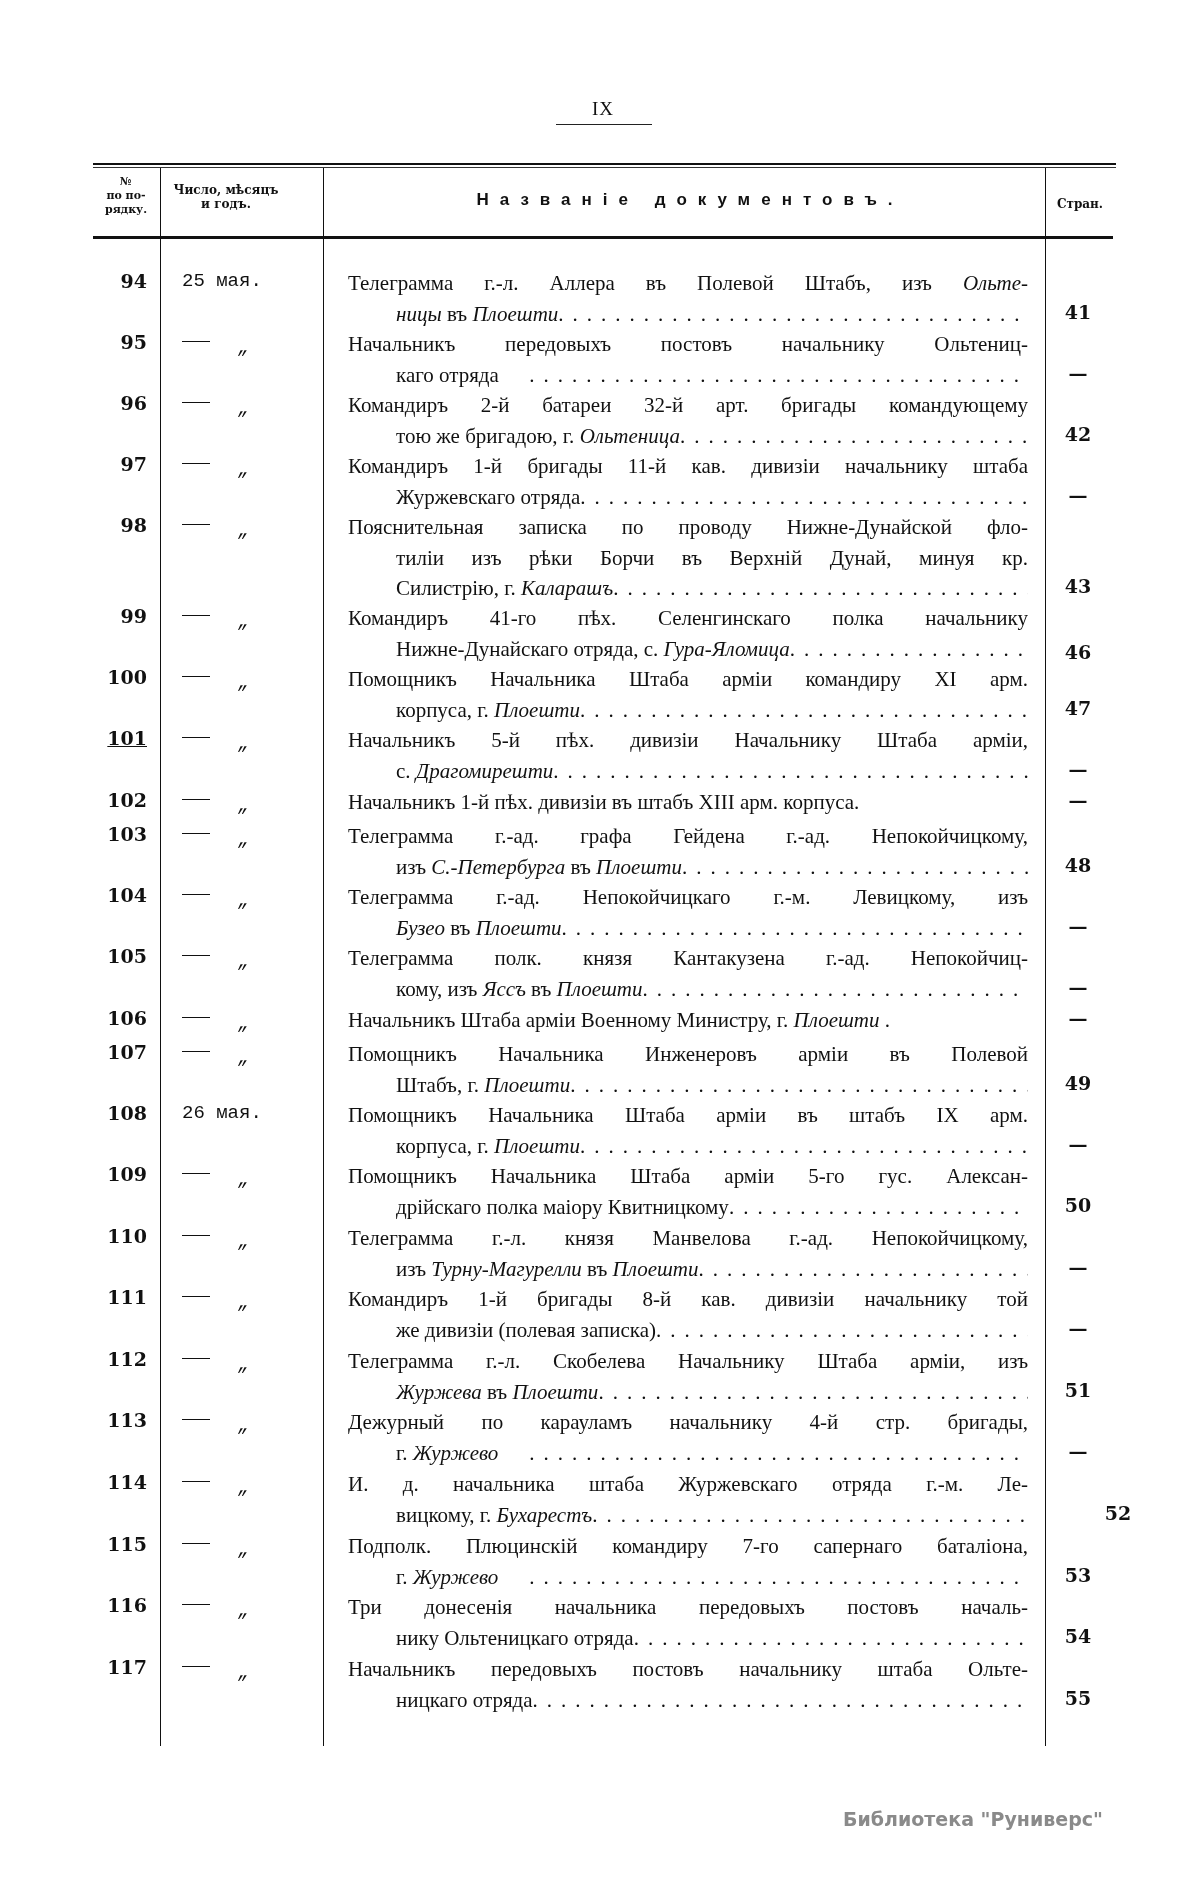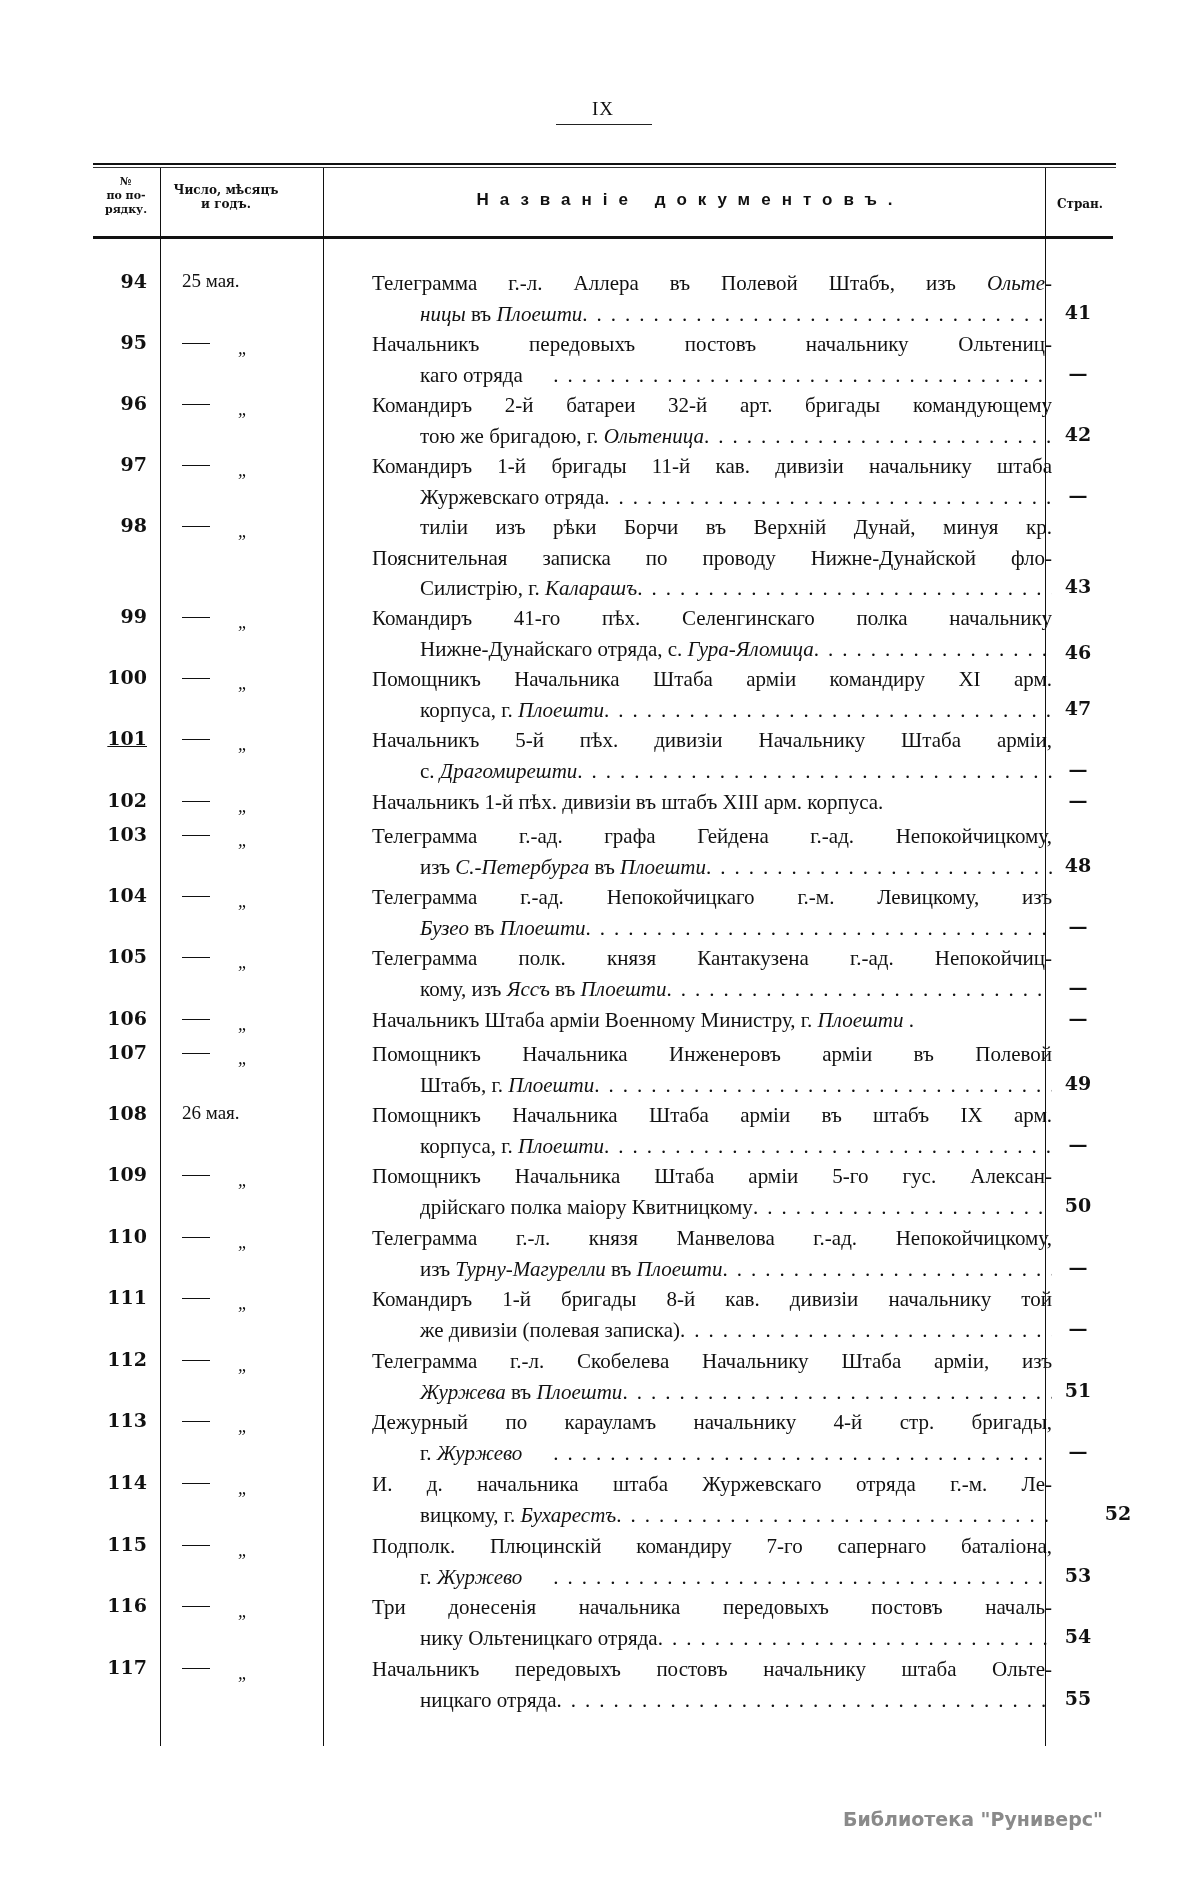--- a/index.html
+++ b/index.html
@@ -14,25 +14,25 @@
   .rule-head { position:absolute; left:93px; top:236px; width:1020px; height:3px; background:#111; }
   .vline { position:absolute; width:1px; background:#111; }
   .hdr { position:absolute; text-align:center; font-family:"DejaVu Serif",serif; font-size:11.5px;
          line-height:14px; font-weight:bold; }
   .hdr-title { position:absolute; left:330px; top:190px; width:720px; text-align:center;
                font-family:"Liberation Sans",sans-serif; font-weight:bold; font-size:17px;
                letter-spacing:11px; }
   .row { position:absolute; left:0; width:1200px; }
   .num { position:absolute; left:95px; width:52px; text-align:right; font-size:19px;
          font-weight:bold; font-family:"DejaVu Serif",serif; }
-  .date { position:absolute; left:182px; width:130px; font-size:19px; }
+  .date { position:absolute; left:182px; width:130px; font-size:19px;font-family:Liberation Mono, monospace; }
   .date .dash { display:inline-block; width:28px; height:0; border-top:1.5px solid #111;
                 vertical-align:middle; margin-right:28px; }
   .date .ditto { font-style:italic; font-size:18px; position:relative; top:6px; }
-  .desc { position:absolute; left:348px; width:680px; font-size:21px; line-height:30.5px;margin-left:24px; }
+  .desc { position:absolute; left:348px; width:680px; font-size:21px; line-height:30.5px; }
   .desc .line { display:block; white-space:nowrap; text-align:justify; text-align-last:justify; }
   .desc .cont { padding-left:48px; }
   .desc .last { display:flex; }
   .desc .last .txt { white-space:nowrap; }
   .desc .last .leader { flex:1; text-align:right; letter-spacing:9px; overflow:hidden; white-space:nowrap; }
   .desc i { font-style:italic; }
   .page { position:absolute; left:1045px; width:66px; text-align:center; font-size:19px;
           font-weight:bold; font-family:"DejaVu Serif",serif; }
   .watermark { position:absolute; left:843px; top:1808px; font-family:"DejaVu Sans",sans-serif;
                font-weight:bold; font-size:19px; color:#8a8a8a; }
@@ -109,22 +109,22 @@
           <span class="txt">Журжевскаго отряда</span>
           <span class="leader">...................................</span>
         </span>
       </div>
       <div class="page" style="top: 32.5px;">—</div>
     </div>
     <div class="row" style="top: 512px;">
       <div class="num" style="top: 2px;">98</div>
       <div class="date" style="top: 2px;"><span class="dash"></span><span class="ditto">„</span></div>
       <div class="desc">
+        <span class="line">Пояснительная записка по проводу Нижне-Дунайской фло-</span>
         <span class="line cont">тиліи изъ рѣки Борчи въ Верхній Дунай, минуя кр.</span>
-        <span class="line">Пояснительная записка по проводу Нижне-Дунайской фло-</span>
         <span class="last cont">
           <span class="txt">Силистрію, г. <i>Каларашъ</i></span>
           <span class="leader">...................................</span>
         </span>
       </div>
       <div class="page" style="top: 63px;">43</div>
     </div>
     <div class="row" style="top: 603px;">
       <div class="num" style="top: 2px;">99</div>
       <div class="date" style="top: 2px;"><span class="dash"></span><span class="ditto">„</span></div>

